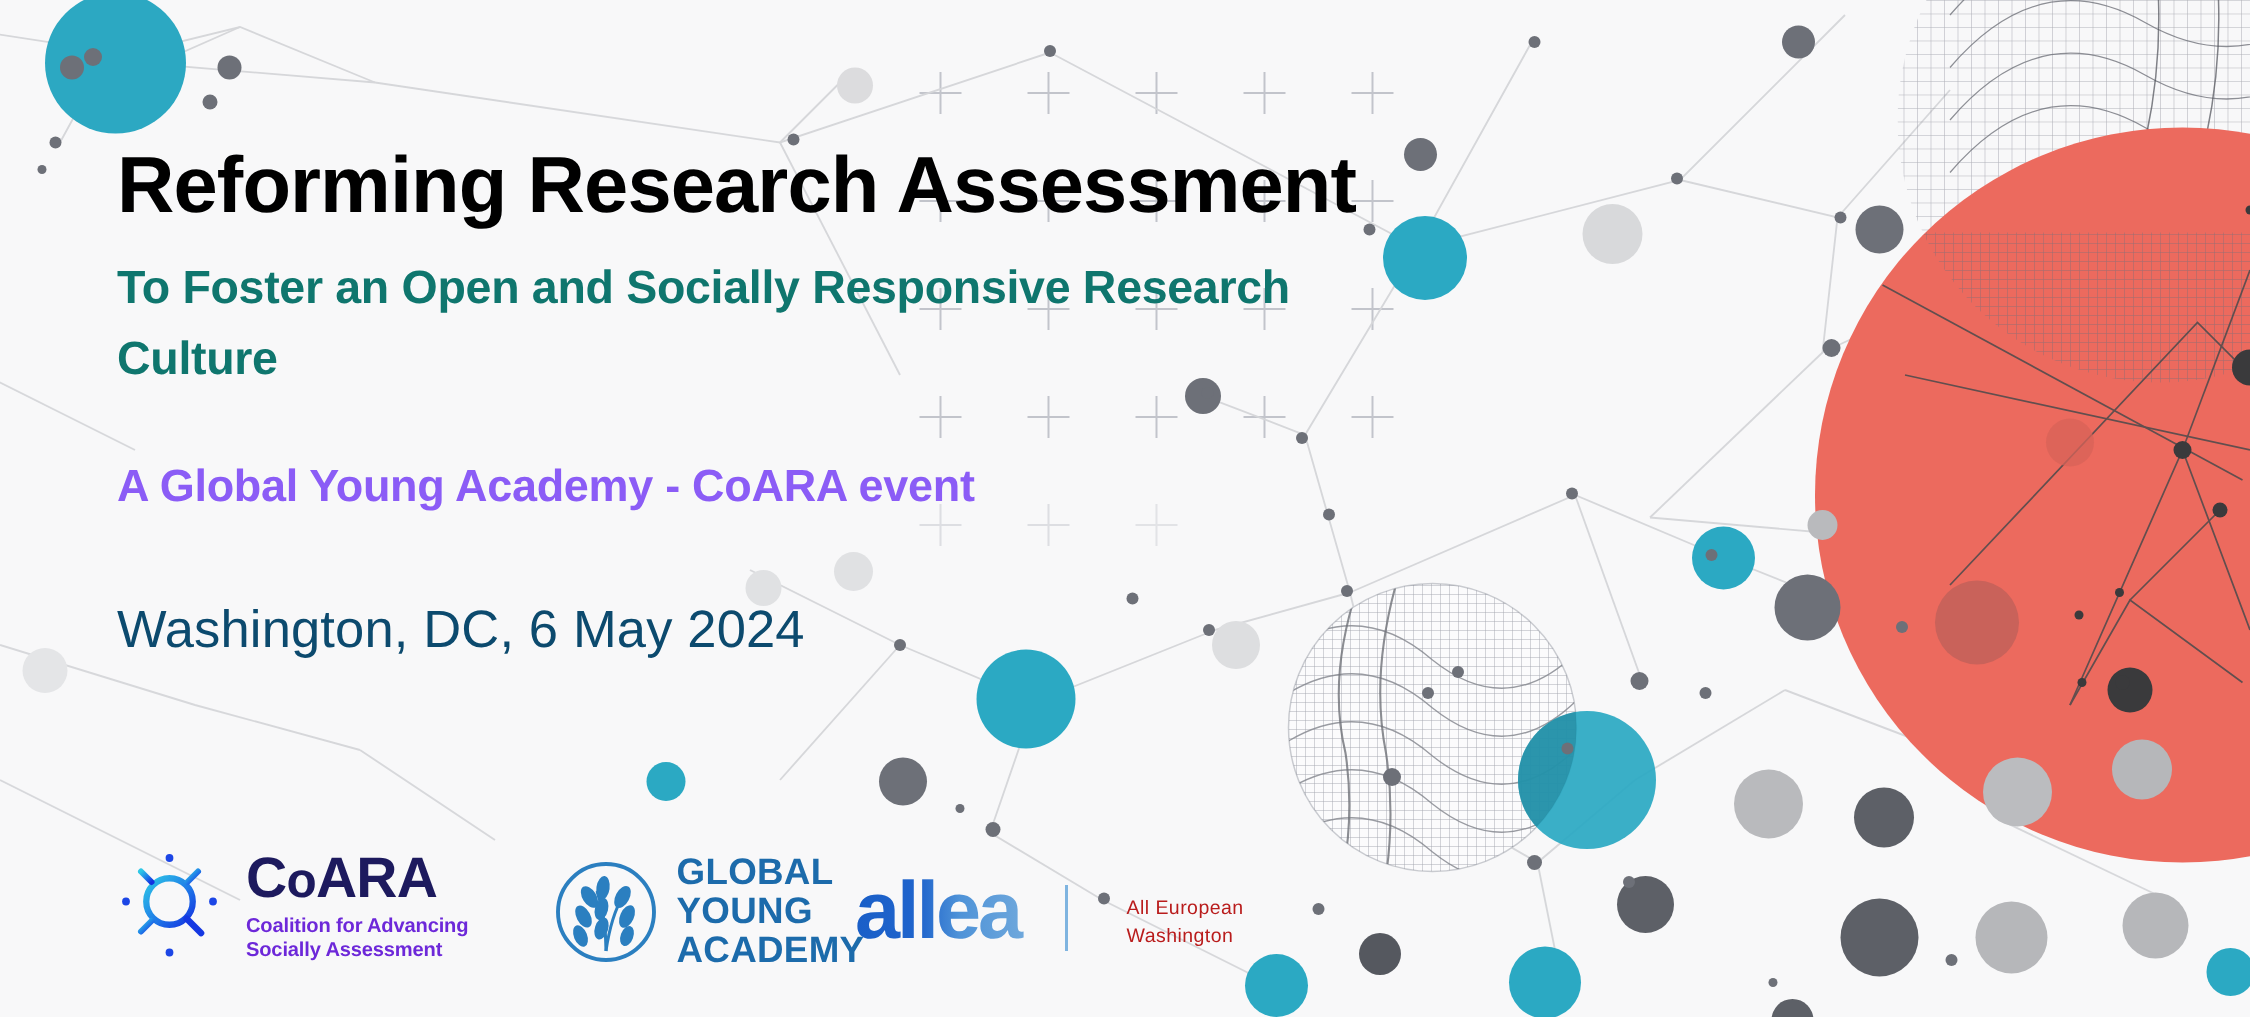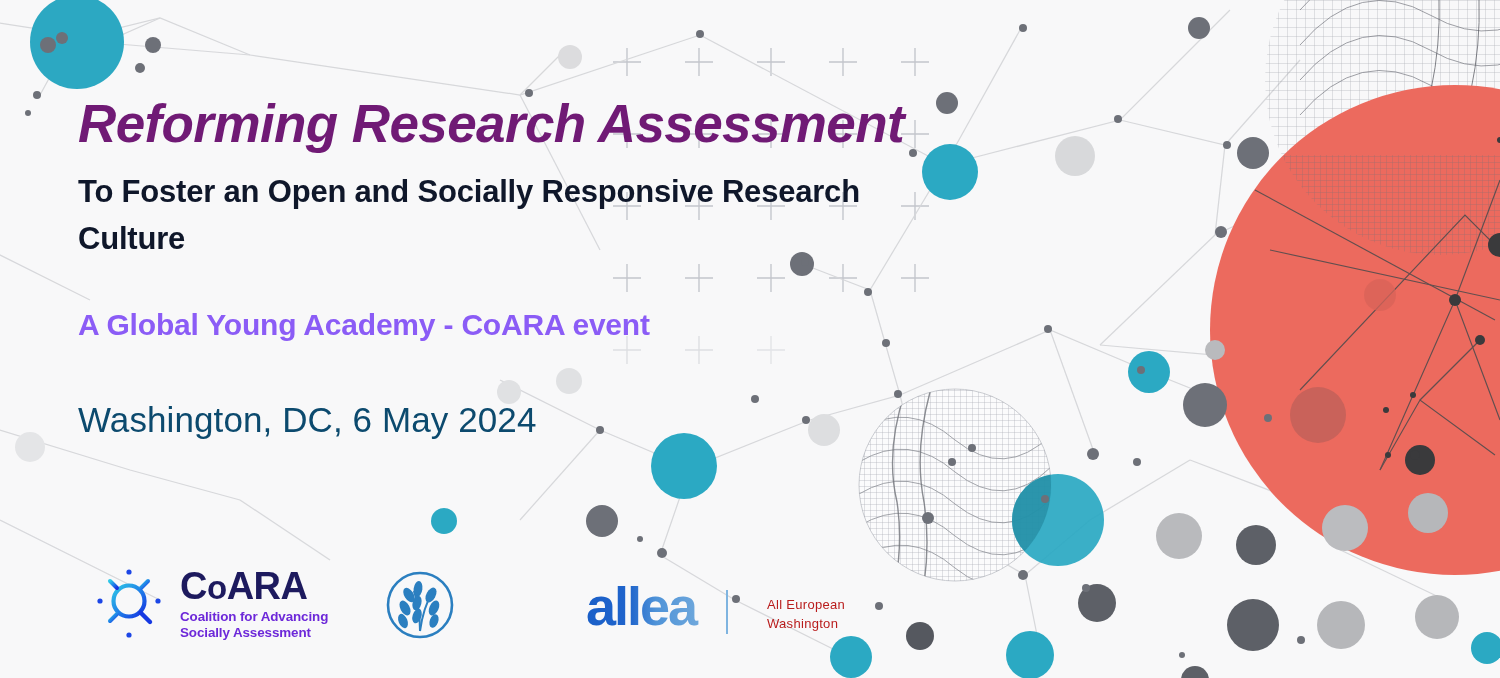--- a/index.html
+++ b/index.html
@@ -13,45 +13,44 @@
     position:relative;width:1500px;height:678px;overflow:hidden;
     background:#f8f8f9;
   }
   #bg-art{position:absolute;inset:0;width:1500px;height:678px;}
 
   
   .text-layer{position:absolute;left:0;top:0;width:1000px;height:678px;z-index:5;}
   .title{
     position:absolute;left:78px;top:96px;
     font-size:53px;font-weight:bold;letter-spacing:-0.6px;
-    color:#701a75;line-height:1.06;white-space:nowrap;
-    font-family:"Liberation Sans", sans-serif;
-    font-style:italic;
+    color:#000000;line-height:1.06;white-space:nowrap;
+    font-family:"Liberation Sans", sans-serif;
   }
   .subtitle{
     position:absolute;left:78px;top:168px;width:800px;
     font-size:31px;font-weight:bold;letter-spacing:-0.2px;
-    color:#0f172a;line-height:1.52;
+    color:#0f766e;line-height:1.52;
     font-family:"Liberation Sans", sans-serif;
   }
   .eventline{
     position:absolute;left:78px;top:308px;
     font-size:30px;font-weight:bold;letter-spacing:-0.2px;
     color:#8b5cf6;white-space:nowrap;
     font-family:"Liberation Sans", sans-serif;
   }
   .location{
     position:absolute;left:78px;top:400px;
     font-size:35px;font-weight:normal;letter-spacing:0.1px;
     color:#0c4a6e;white-space:nowrap;
     font-family:"Liberation Sans", sans-serif;
   }
 
   
-  .logo-bar{position:absolute;left:16px;top:555px;width:880px;height:110px;z-index:6;padding-left:32px;}
+  .logo-bar{position:absolute;left:0;top:555px;width:880px;height:110px;z-index:6;padding-left:32px;}
   .logo{position:absolute;display:flex;align-items:center;}
 
   .logo-coara{left:72px;top:10px;}
   .coara-mark{width:88px;height:78px;position:relative;flex:0 0 auto;}
   .coara-text{margin-left:4px;}
   .coara-word{
     font-size:38px;font-weight:bold;color:#1d1a5e;letter-spacing:-0.5px;
     line-height:1;font-family:"Liberation Sans", sans-serif;
   }
   .coara-word .lower{font-size:33px;}
@@ -377,20 +376,25 @@
           <ellipse cx="21" cy="39" rx="4.6" ry="8" transform="rotate(-28 21 39)"></ellipse>
           <ellipse cx="19" cy="52" rx="4.4" ry="7.5" transform="rotate(-22 19 52)"></ellipse>
           <ellipse cx="34" cy="20" rx="4.4" ry="8" transform="rotate(8 34 20)"></ellipse>
           <ellipse cx="33" cy="34" rx="4.4" ry="7.5" transform="rotate(14 33 34)"></ellipse>
           <ellipse cx="33" cy="47" rx="4.4" ry="7.5" transform="rotate(18 33 47)"></ellipse>
           <ellipse cx="47" cy="26" rx="4.6" ry="8" transform="rotate(28 47 26)"></ellipse>
           <ellipse cx="50" cy="39" rx="4.6" ry="8" transform="rotate(24 50 39)"></ellipse>
           <ellipse cx="50" cy="52" rx="4.2" ry="7" transform="rotate(20 50 52)"></ellipse>
         </g>
       </svg>
+      <div class="gya-text">
+        <div>GLOBAL</div>
+        <div>YOUNG</div>
+        <div>ACADEMY</div>
+      </div>
     </div>
 
     <div class="logo logo-allea">
       <svg class="allea-word" viewBox="0 0 132 62" xmlns="http://www.w3.org/2000/svg">
         <defs>
           <linearGradient id="alleaGrad" x1="0" y1="0" x2="1" y2="0">
             <stop offset="0%" stop-color="#1a5fc8"></stop>
             <stop offset="38%" stop-color="#1f64cc"></stop>
             <stop offset="62%" stop-color="#4f93d8"></stop>
             <stop offset="100%" stop-color="#6fa8dc"></stop>

